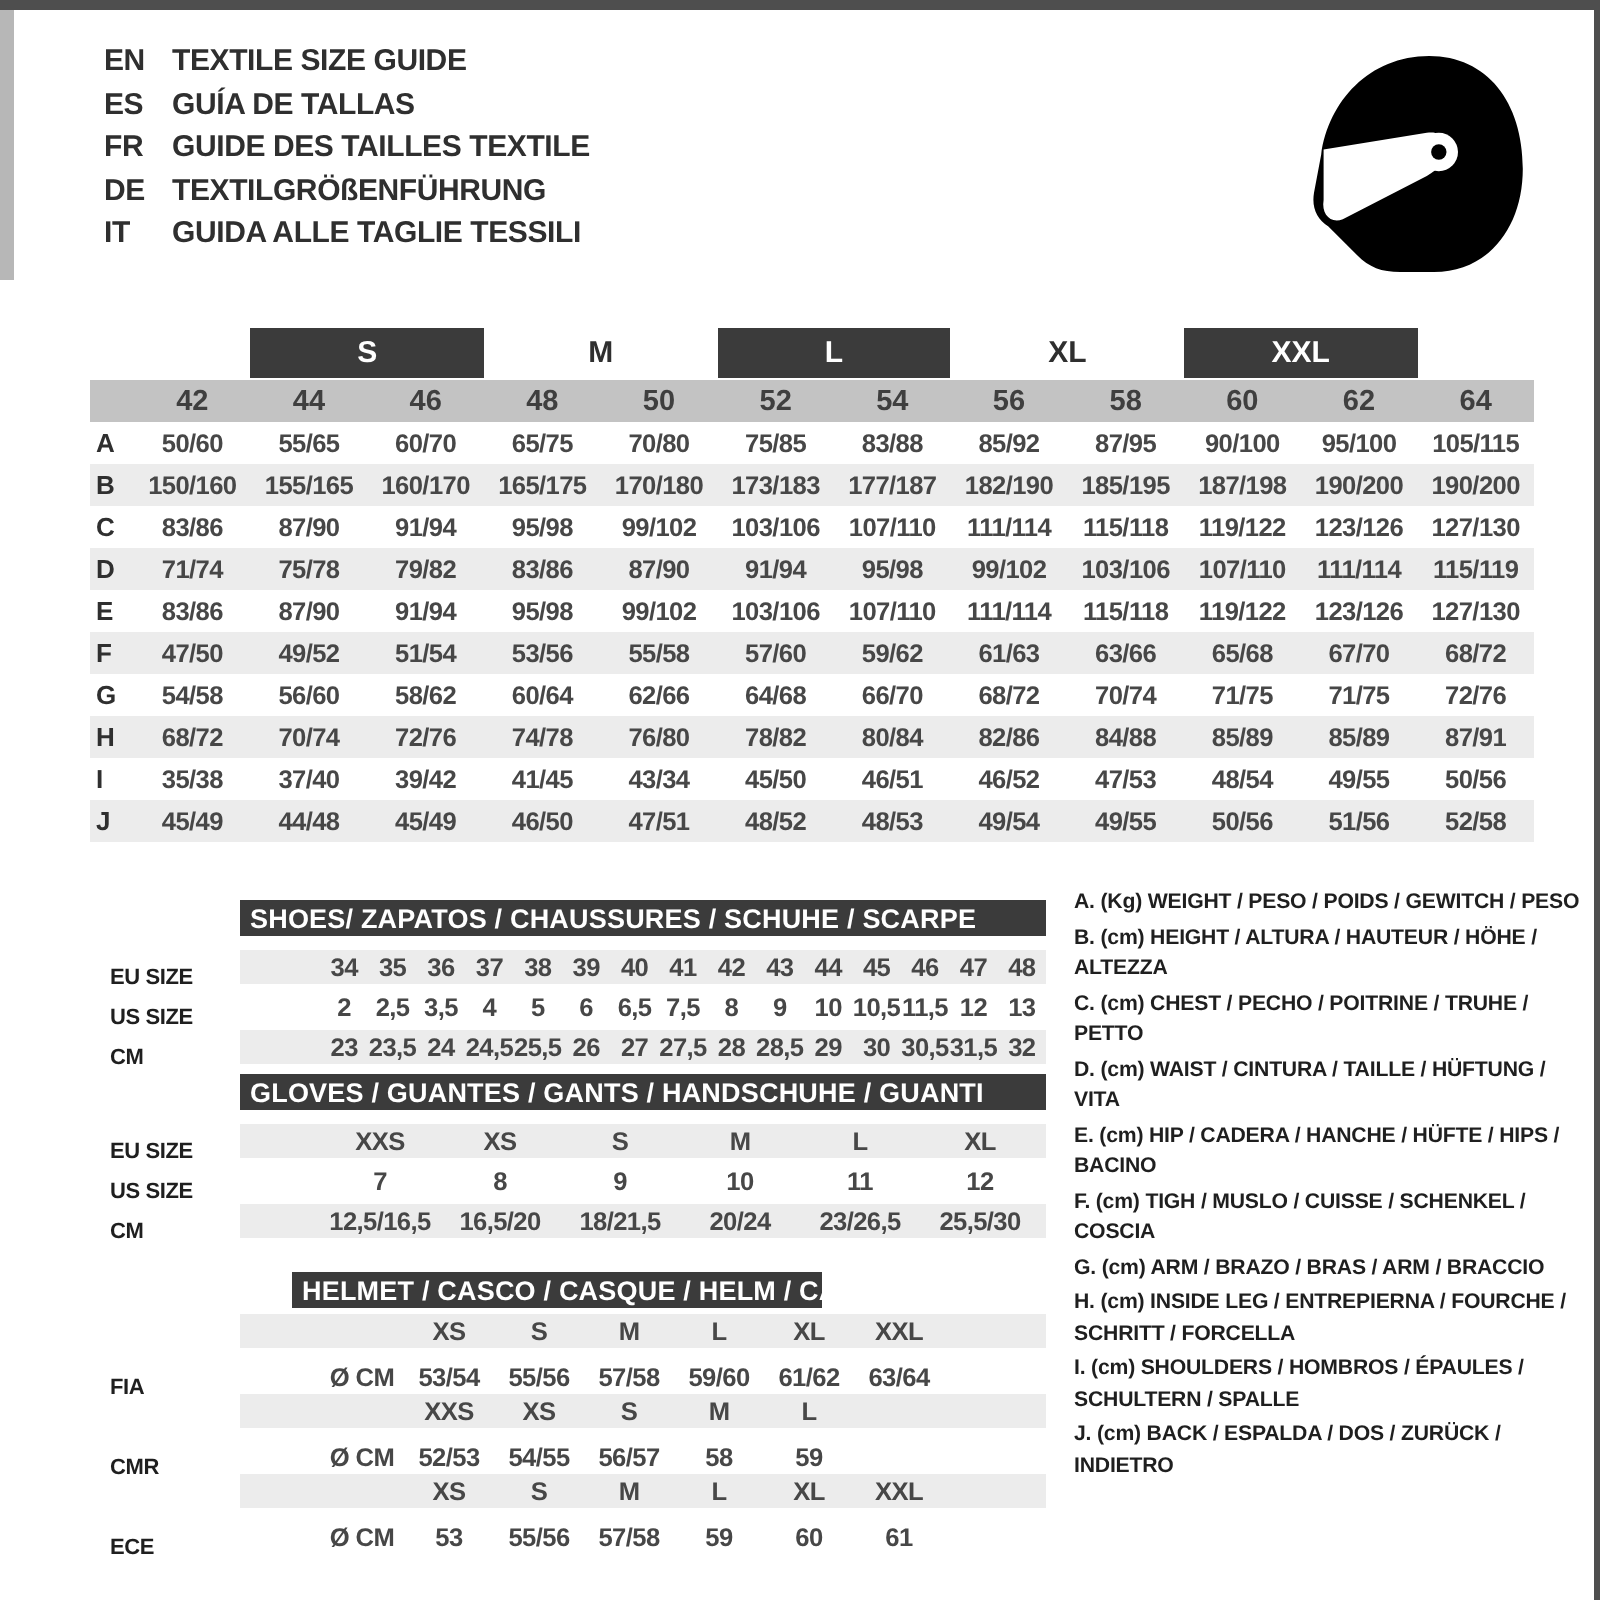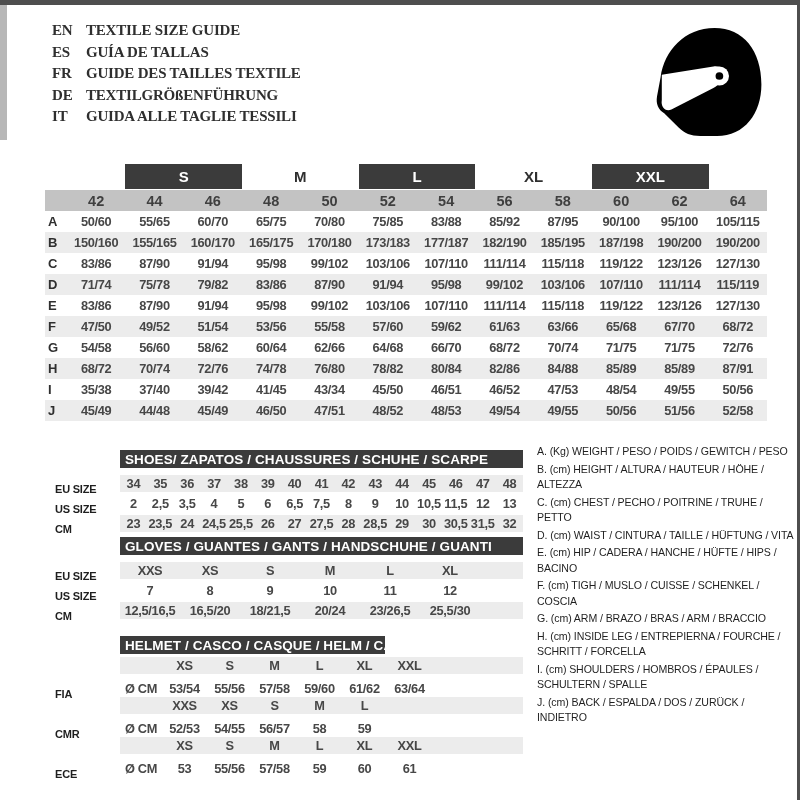--- a/index.html
+++ b/index.html
@@ -5,21 +5,21 @@
   * { margin:0; padding:0; box-sizing:border-box; }
   html,body { width:800px; height:800px; background:#fff; }
   body { font-family:"Liberation Sans", sans-serif; color:#2f2f2f; position:relative; overflow:hidden; }
 
   .frame-top { position:absolute; top:0; left:0; width:800px; height:5px; background:#4e4e4e; }
   .frame-right { position:absolute; top:0; right:0; width:3px; height:800px; background:#4e4e4e; }
   .frame-left { position:absolute; top:5px; left:0; width:7px; height:135px; background:#b7b7b7; }
 
   
   .lang-block { position:absolute; left:52px; top:20px; }
-  .lang-row { display:flex; line-height:21.5px;font-family:Liberation Serif, serif; }
+  .lang-row { display:flex; line-height:21.5px; }
   .lang-code { width:34px; font-weight:bold; font-size:15px; letter-spacing:-0.2px; }
   .lang-label { font-weight:bold; font-size:15px; letter-spacing:-0.2px; }
 
   .helmet-logo { position:absolute; left:645px; top:22px; width:120px; height:120px; }
 
   
   .size-table { position:absolute; left:45px; top:164px; width:722px; }
   .size-groups { display:grid; grid-template-columns:22px repeat(12,1fr); height:26px; }
   .sg { display:flex; align-items:center; justify-content:center; font-weight:bold; font-size:15px; height:25px; }
   .sg-box { background:#3b3b3b; color:#fff; }
@@ -31,32 +31,32 @@
   .rlabel { font-weight:bold; font-size:13px; color:#2f2f2f; padding-left:3px; }
   .tcell { text-align:center; font-weight:bold; font-size:12.8px; color:#474747; letter-spacing:-0.3px; white-space:nowrap; }
 
   
   .section { position:absolute; left:55px; width:468px; }
   .sec-shoes { top:450px; } .sec-gloves { top:537px; } .sec-helmet { top:636px; }
   .sec-row { display:grid; grid-template-columns:65px 1fr; height:17px; margin-bottom:3px; align-items:center; }
   .sec-row.bar-row { height:18px; }
   .sec-label { font-weight:bold; font-size:11px; color:#1f1f1f; letter-spacing:-0.2px;margin-top:12px; }
   .sec-bar { background:#3b3b3b; color:#ffffff; font-weight:bold; font-size:13.5px; display:flex; align-items:center; height:18px; padding-left:5px; letter-spacing:0.1px; white-space:nowrap; }
-  .sec-bar.short { width:265px; }
-  .sec-data { display:grid; align-items:center; height:17px; }
+  .sec-bar.short { width:265px;margin-left:26px; }
+  .sec-data { display:grid; align-items:center; height:17px;padding-left:40px; }
   .striped { background:#ececec; }
   .grid-shoes { grid-template-columns:repeat(15,1fr); }
   .grid-gloves { grid-template-columns:repeat(6,60px) 1fr; }
   .grid-helmet { grid-template-columns:42px repeat(6,45px) 1fr; }
   .sec-cell { text-align:center; font-weight:bold; font-size:12.8px; color:#474747; letter-spacing:-0.3px; white-space:nowrap; }
   .sec-helmet .sec-row { margin-bottom:2px; height:18px; }
 
   
   .legend { position:absolute; left:537px; top:444px; width:257px; }
-  .legend-item { font-weight:normal; font-size:10.6px; line-height:15.5px; color:#1f1f1f; margin-bottom:2px; letter-spacing:-0.1px; }
+  .legend-item { font-weight:bold; font-size:10.6px; line-height:15.5px; color:#1f1f1f; margin-bottom:2px; letter-spacing:-0.1px; }
 </style>
 </head>
 <body>
 
 <div class="frame-top"></div>
 <div class="frame-right"></div>
 <div class="frame-left"></div>
 
 <div class="lang-block">
   <div class="lang-row">

